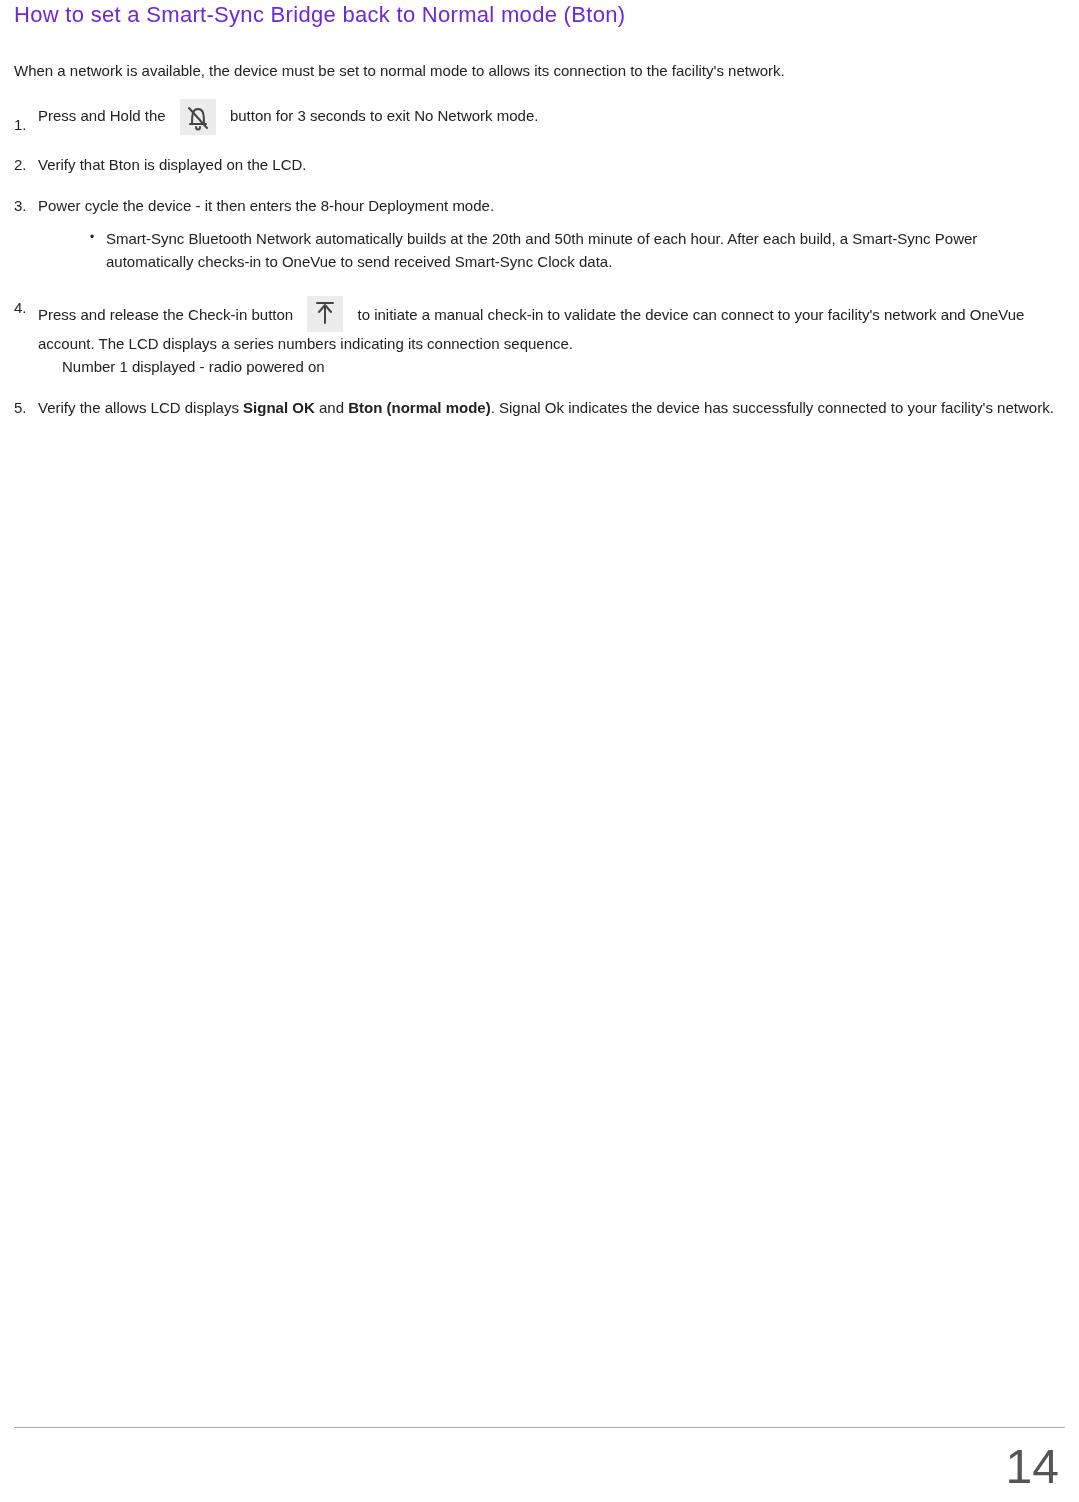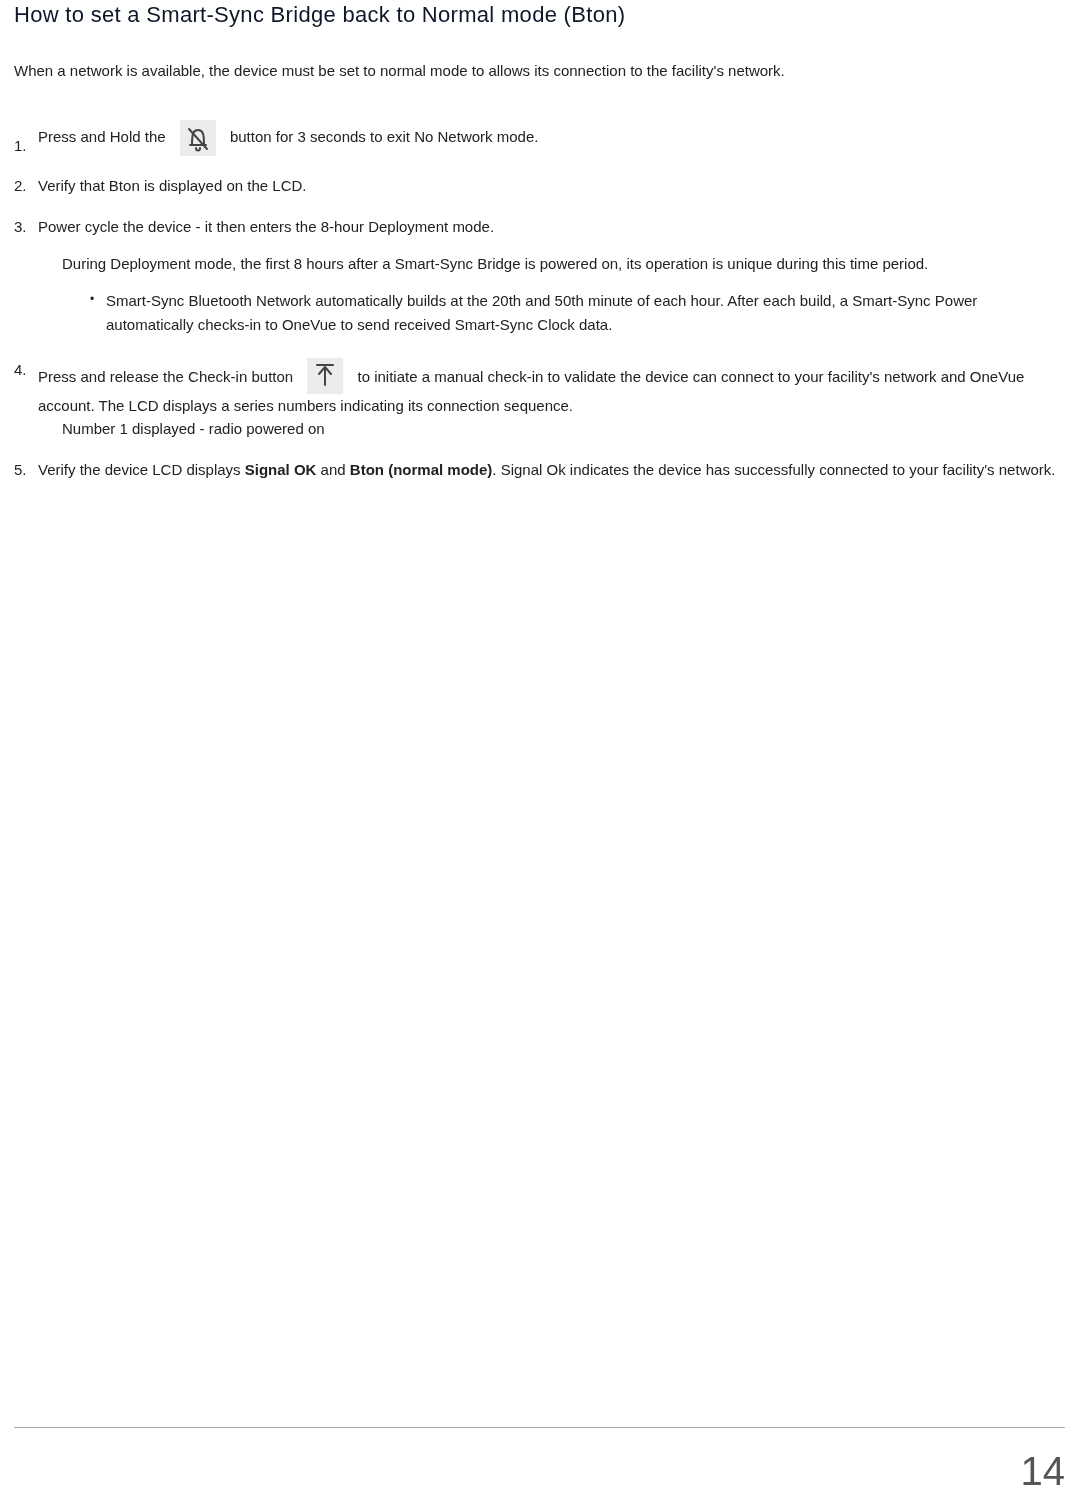--- a/index.html
+++ b/index.html
@@ -11,30 +11,30 @@
       font-family: "Segoe UI", Tahoma, Geneva, Verdana, sans-serif;
       font-size: 15px;
       color: #222;
       background: #fff;
       width: 1079px;
       height: 1502px;
       padding: 0 14px;
       position: relative;
     }
     .heading {
-      color: #0f172a;
+      color: #6d28d9;
       font-size: 22px;
       font-weight: 400;
       letter-spacing: 0.3px;
       margin-top: 2px;
       margin-bottom: 32px;
       font-family: "Century Gothic", "Segoe UI", sans-serif;
     }
     .intro {
-      margin-bottom: 36px;
+      margin-bottom: 15px;
       line-height: 1.5;
     }
     ol.main-list {
       list-style: none;
       counter-reset: item;
     }
     ol.main-list > li {
       counter-increment: item;
       position: relative;
       padding-left: 24px;
@@ -113,23 +113,23 @@
       position: absolute;
       left: 14px;
       right: 14px;
       bottom: 74px;
       border: none;
       border-top: 1px solid #aaa;
       height: 0;
     }
     .page-number {
       position: absolute;
-      right: 14px;
+      right: 20px;
       bottom: 8px;
-      font-size: 40px;
+      font-size: 48px;
       font-weight: 300;
       color: #555;
       font-family: "Century Gothic", "Segoe UI", sans-serif;
     }
   </style>
 </head>
 <body>
 
 <h2 class="heading">How to set a Smart-Sync Bridge back to Normal mode (Bton)</h2>
 
@@ -148,21 +148,20 @@
         </g>
       </svg>
     </span>
     <span>button for 3 seconds to exit No Network mode.</span>
   </li>
 
   <li>Verify that Bton is displayed on the LCD.</li>
 
   <li>
     <span>Power cycle the device - it then enters the 8-hour Deployment mode.</span>
-    <div class="sub-para">During Deployment mode, the first 8 hours after a Smart-Sync Bridge is powered on, its operation is unique during this time period.</div>
     <ul class="bullets">
       <li>Smart-Sync Bluetooth Network automatically builds at the 20th and 50th minute of each hour. After each build, a Smart-Sync Power automatically checks-in to OneVue to send received Smart-Sync Clock data.</li>
     </ul>
   </li>
 
   <li>
     <div class="step4-wrap">
       <span>Press and release the Check-in button</span>
       <span class="icon-box arrow-icon">
         <svg viewBox="0 0 36 36">
@@ -174,18 +173,18 @@
         </svg>
       </span>
       <span>to initiate a manual check-in to validate the device can connect to your facility's network and OneVue account. The LCD displays a series numbers indicating its connection sequence.</span>
     </div>
     <div class="indent-block">
       <div class="row">Number 1 displayed - radio powered on</div>
     </div>
   </li>
 
   <li>
-    <span>Verify the device LCD displays </span><span class="bold">Signal OK</span><span> and </span><span class="bold">Bton (normal mode)</span><span>. Signal Ok indicates the device has successfully connected to your facility's network.</span>
+    <span>Verify the allows LCD displays </span><span class="bold">Signal OK</span><span> and </span><span class="bold">Bton (normal mode)</span><span>. Signal Ok indicates the device has successfully connected to your facility's network.</span>
   </li>
 </ol>
 
 <hr class="page-footer-rule">
 <div class="page-number">14</div>
 
 </body></html>

